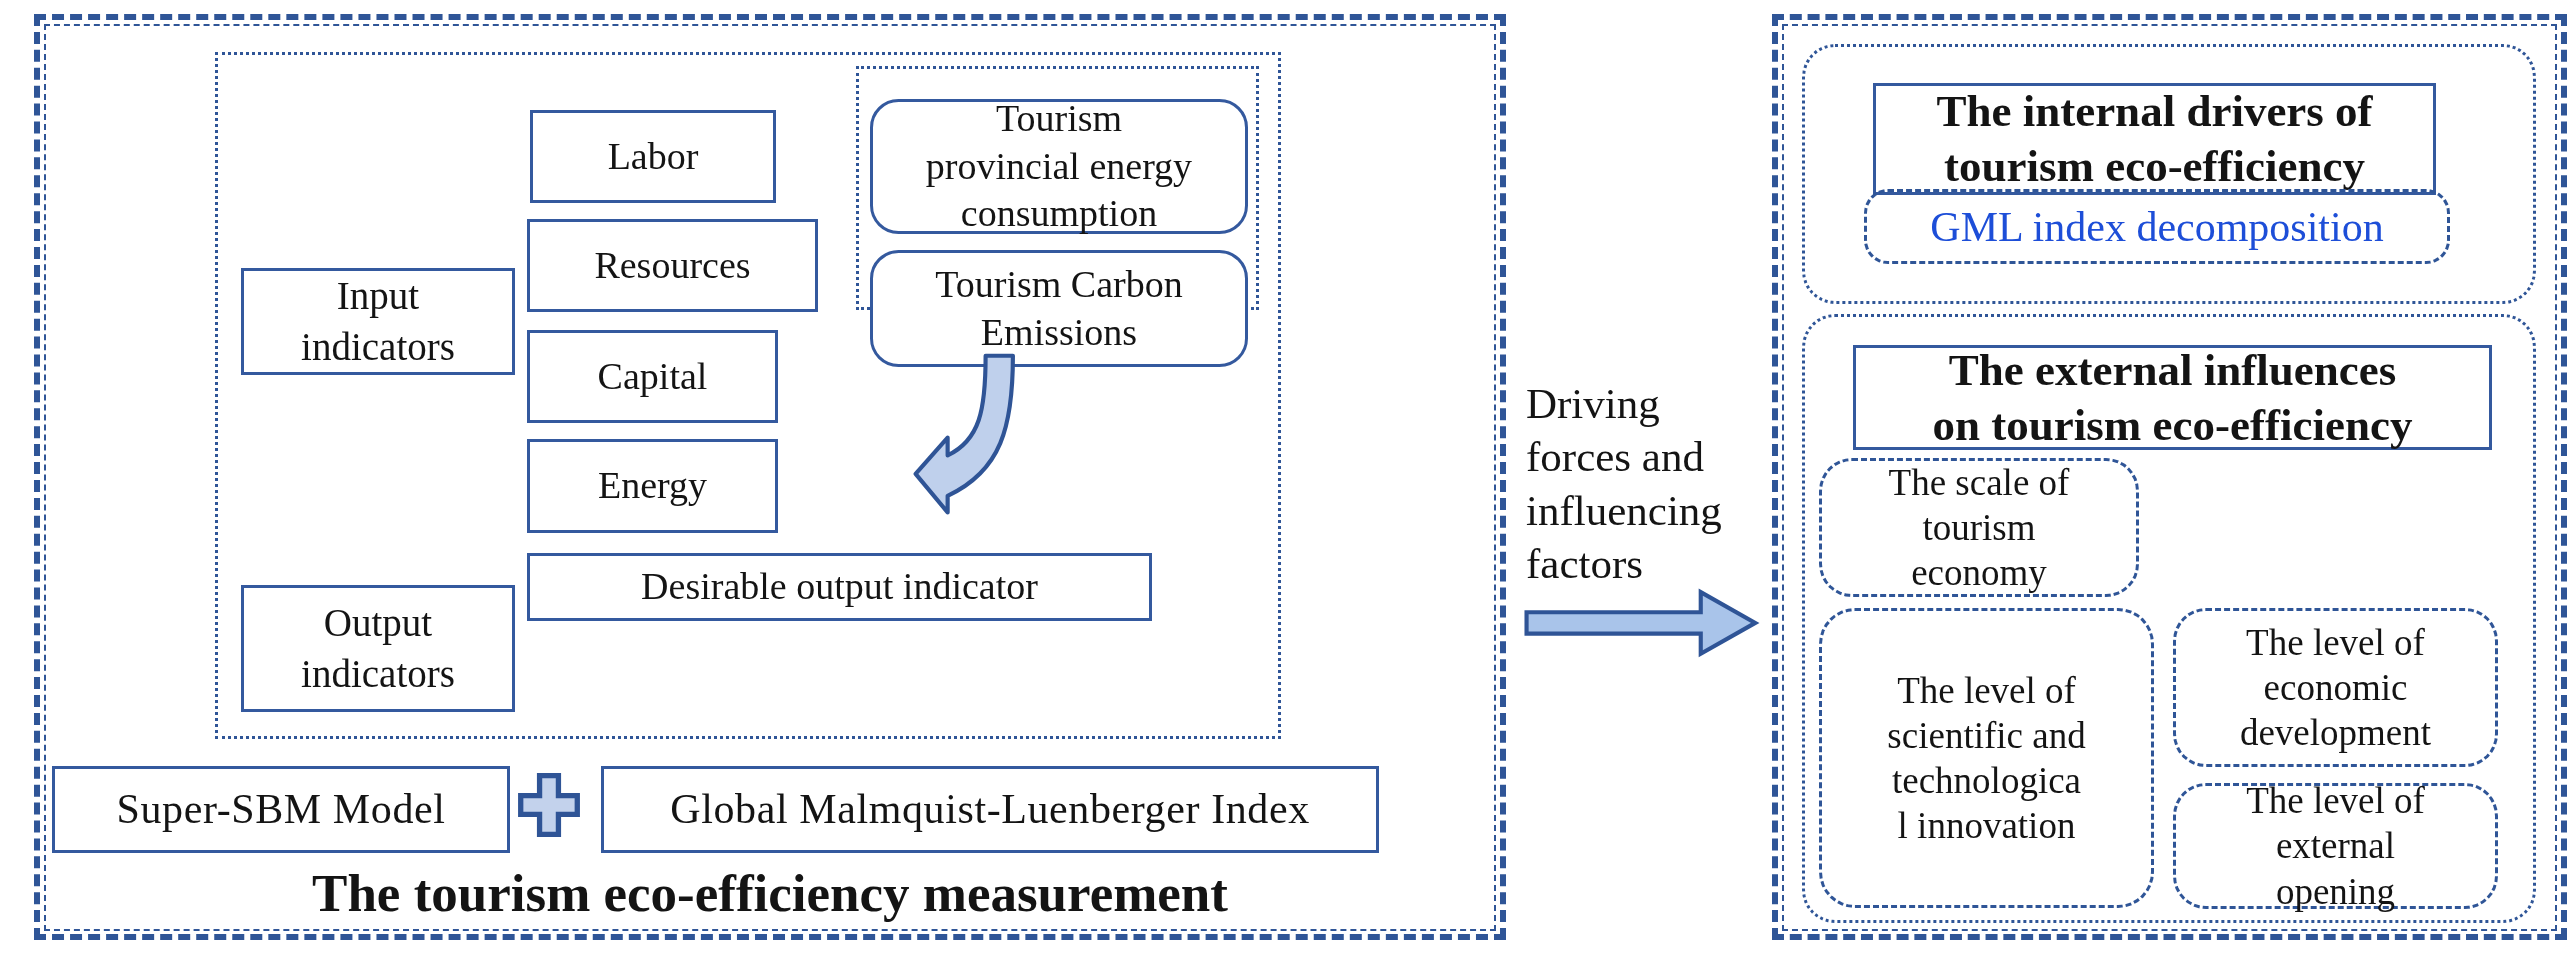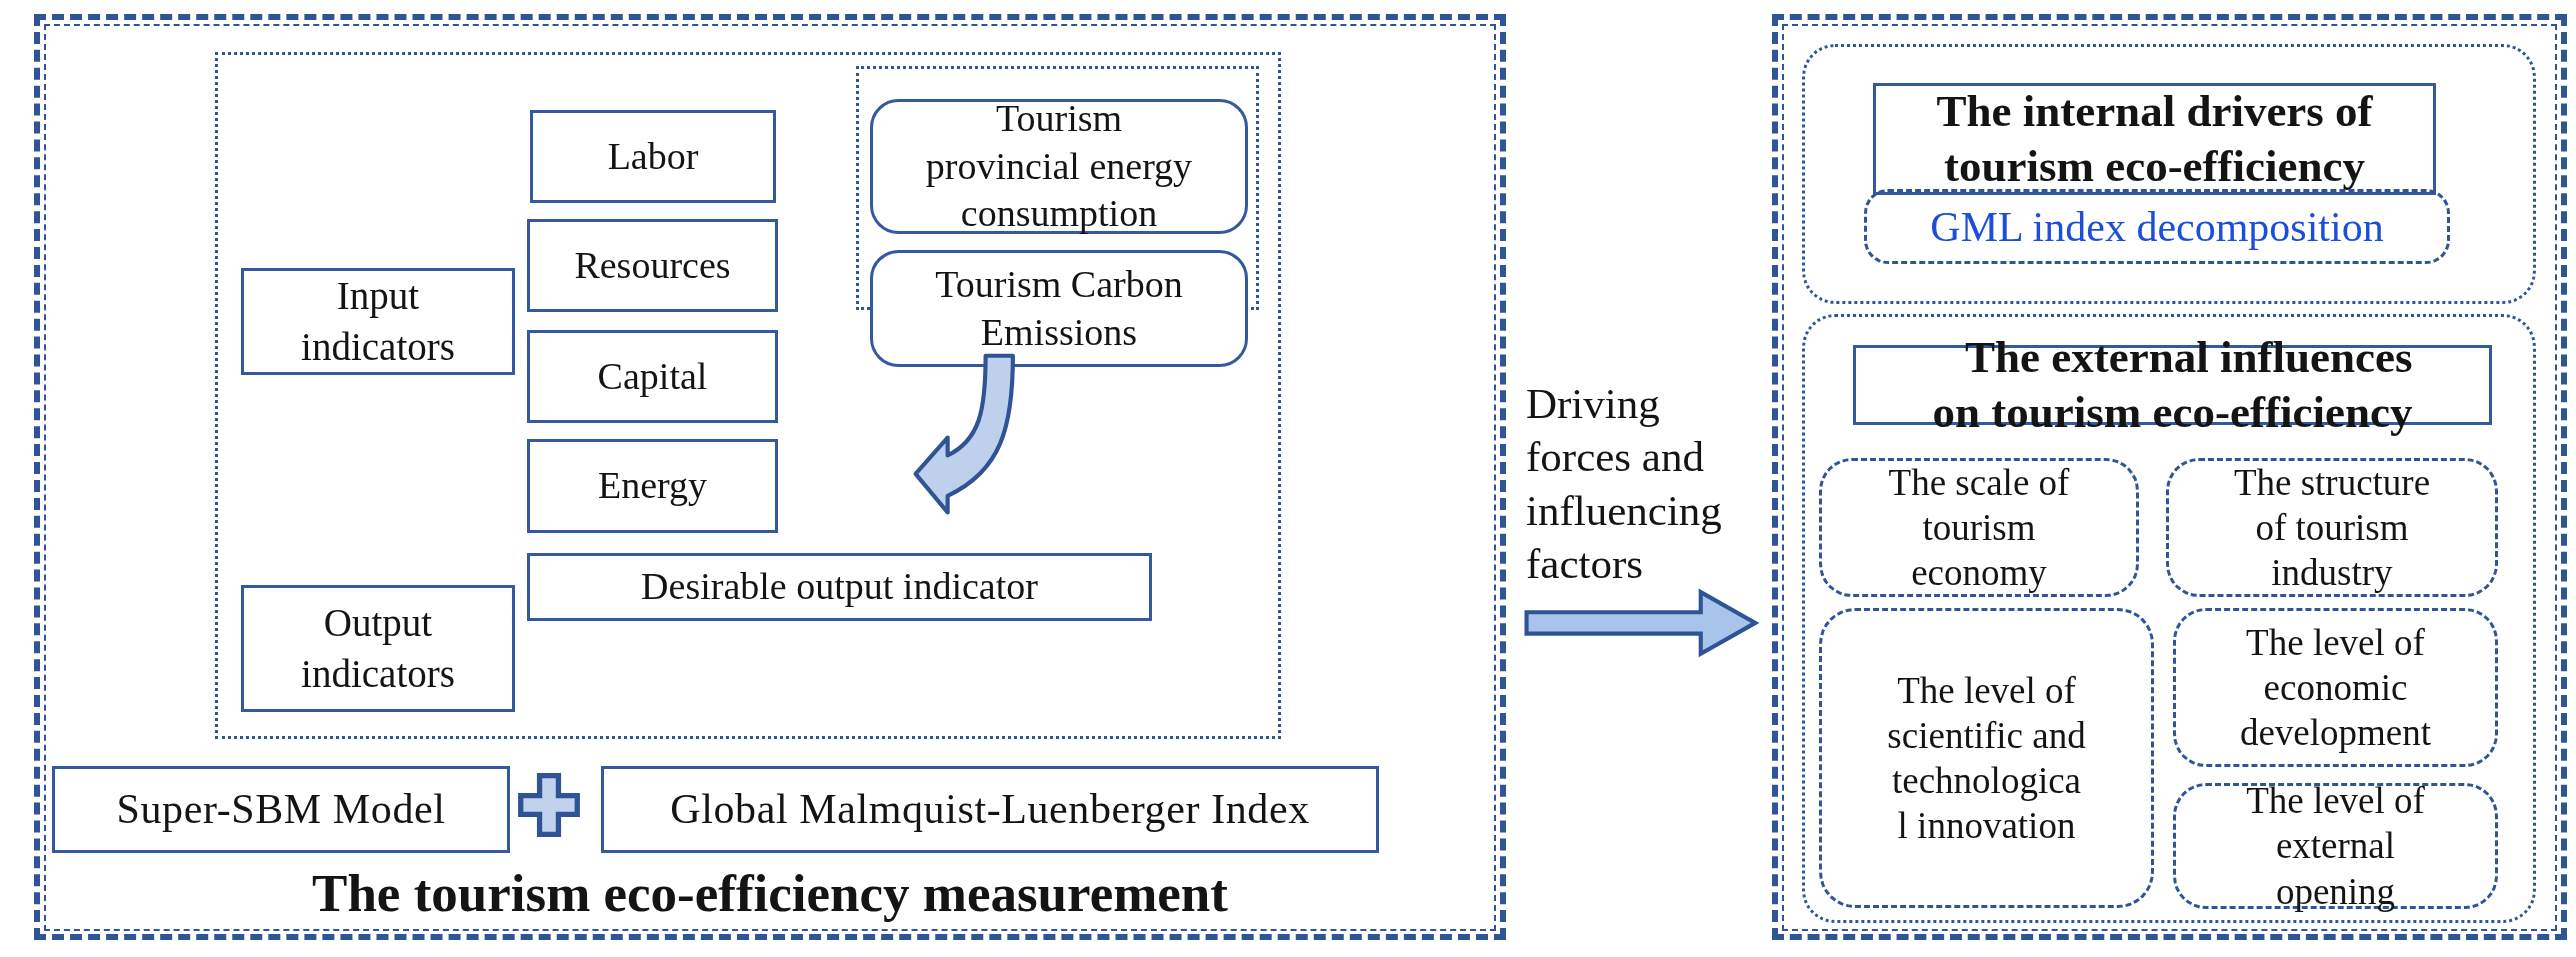--- a/index.html
+++ b/index.html
@@ -52,21 +52,21 @@
   <div class="abs dotbox" style="left:215px; top:52px; width:1066px; height:687px;"></div>
 
   <div class="abs solidbox cell t66 ml" style="left:241px; top:248px; width:274px; height:107px;">
     <span>Input
 indicators</span>
   </div>
 
   <div class="abs solidbox cell t64" style="left:530px; top:110px; width:246px; height:93px;">
     <span>Labor</span>
   </div>
-  <div class="abs solidbox cell t64" style="left:527px; top:219px; width:251px; height:93px;">
+  <div class="abs solidbox cell t64" style="left:527px; top:219px; width:291px; height:93px;">
     <span>Resources</span>
   </div>
   <div class="abs solidbox cell t64" style="left:527px; top:330px; width:251px; height:93px;">
     <span>Capital</span>
   </div>
   <div class="abs solidbox cell t64" style="left:527px; top:439px; width:251px; height:94px;">
     <span>Energy</span>
   </div>
 
   <div class="abs dotbox" style="left:856px; top:66px; width:403px; height:244px;"></div>
@@ -124,34 +124,29 @@
     <span>The internal drivers of
 tourism eco-efficiency</span>
   </div>
 
   <div class="abs dashbox cell gmltext" style="left:1864px; top:189px; width:586px; height:75px; border-radius:24px;">
     <span>GML index decomposition</span>
   </div>
 
   <div class="abs dotbox" style="left:1802px; top:314px; width:734px; height:609px; border-radius:33px;"></div>
 
-  <div class="abs solidbox cell paneltitle ml" style="left:1853px; top:325px; width:639px; height:80px; text-align:right;">
+  <div class="abs solidbox cell paneltitle ml" style="left:1853px; top:325px; width:639px; height:105px; text-align:center;">
     <span>The external influences
 on tourism eco-efficiency</span>
   </div>
 
   <div class="abs dashbox cell t62 ml" style="left:1819px; top:438px; width:320px; height:139px; border-radius:33px;">
     <span>The scale of
 tourism
 economy</span>
-  </div>
-  <div class="abs dashbox cell t62 ml" style="left:2166px; top:438px; width:332px; height:139px; border-radius:33px;">
-    <span>The structure
-of tourism
-industry</span>
   </div>
   <div class="abs dashbox cell t62 ml" style="left:1819px; top:588px; width:335px; height:300px; border-radius:36px;">
     <span>The level of
 scientific and
 technologica
 l innovation</span>
   </div>
   <div class="abs dashbox cell t62 ml" style="left:2173px; top:588px; width:325px; height:159px; border-radius:33px;">
     <span>The level of
 economic

